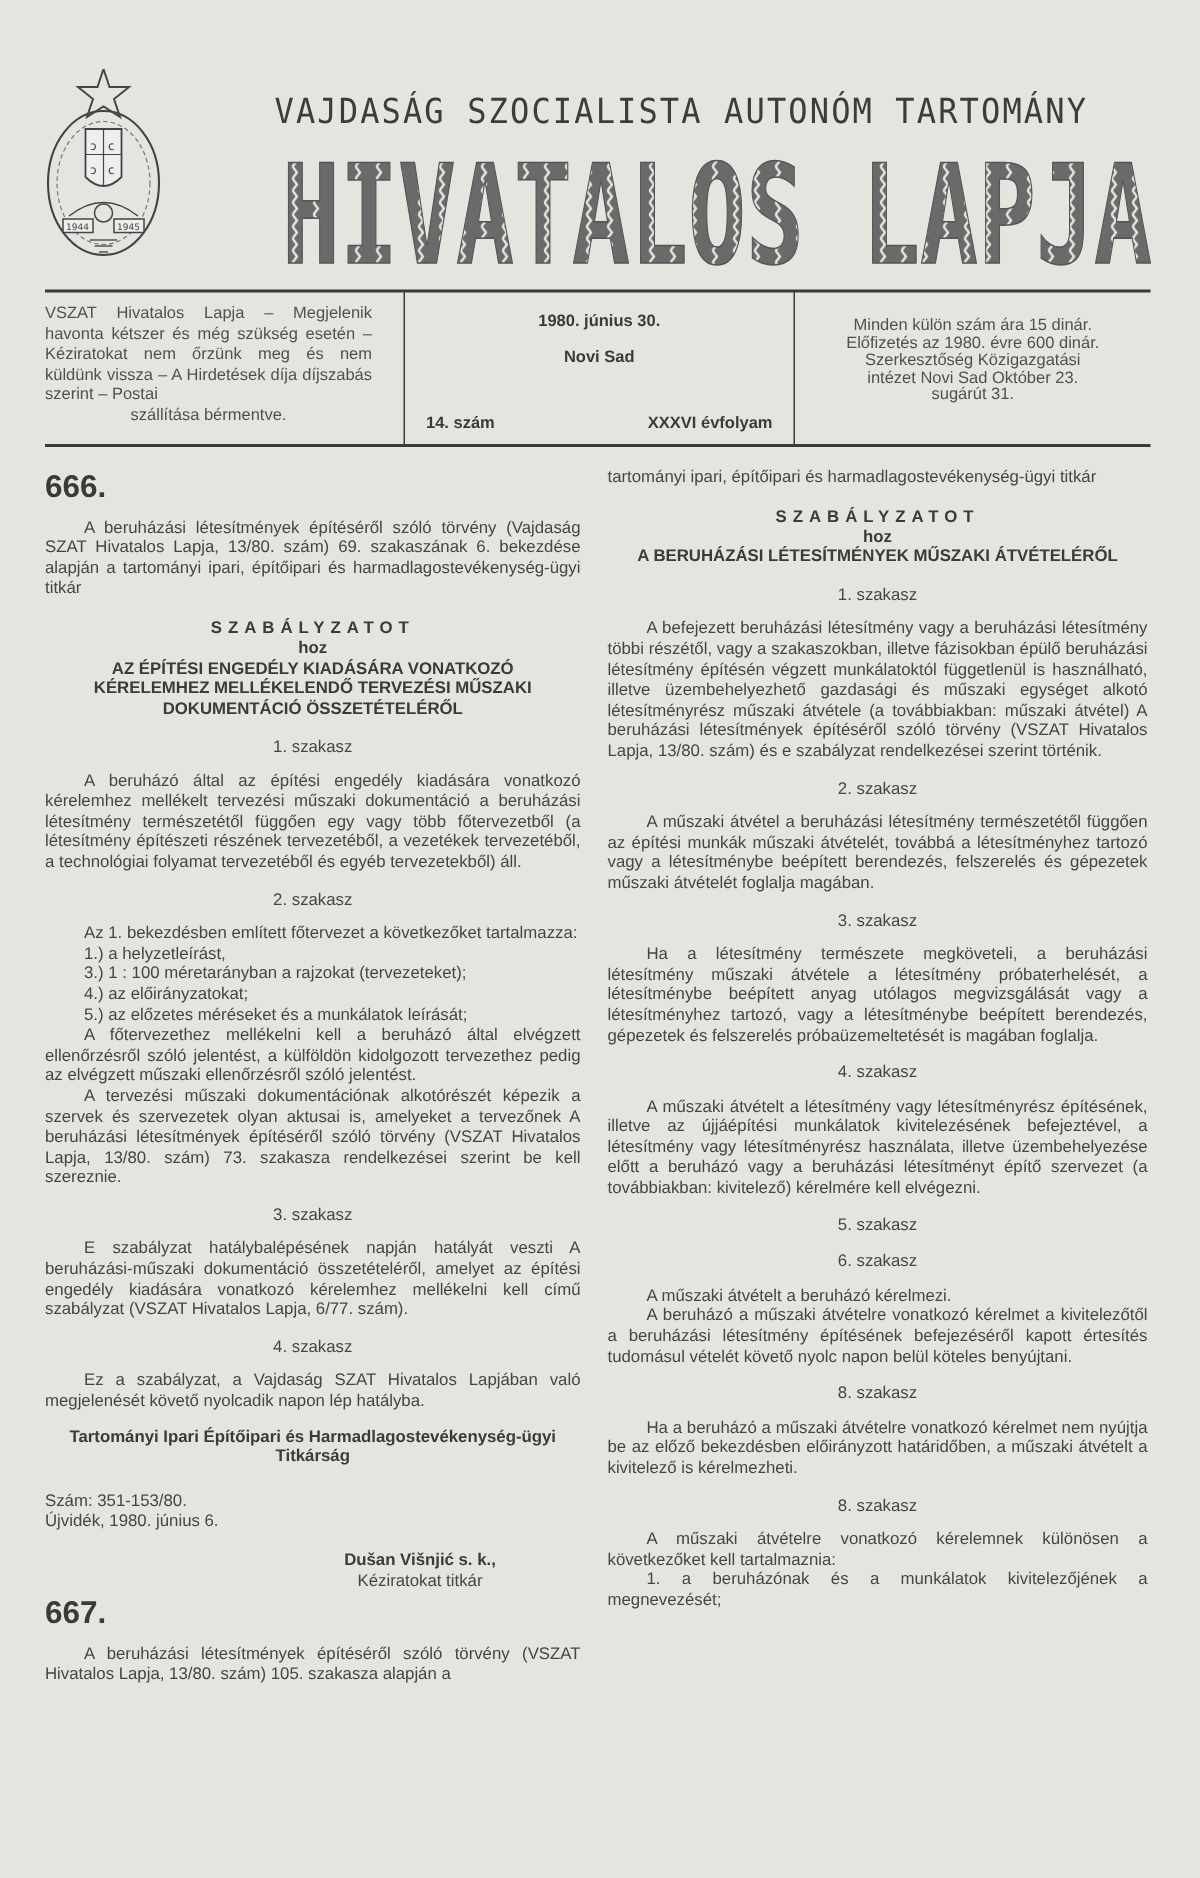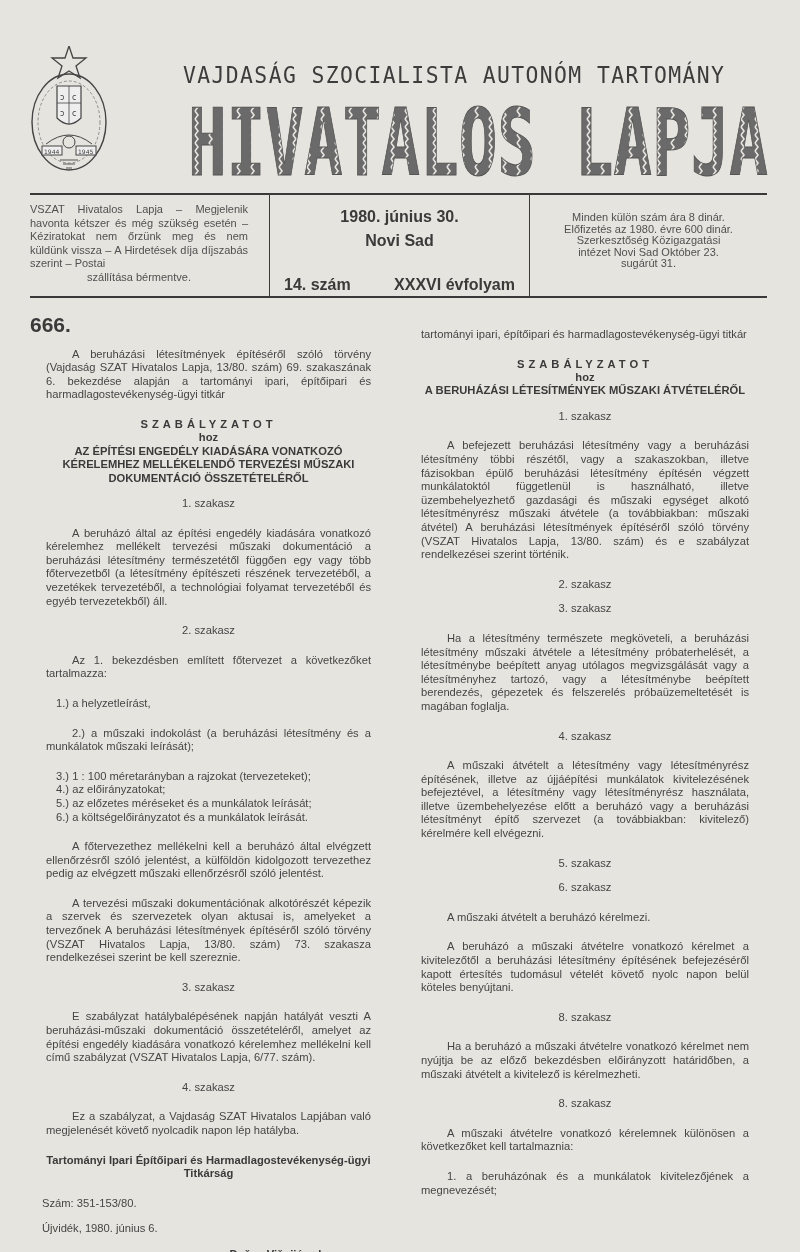--- a/index.html
+++ b/index.html
@@ -25,43 +25,43 @@
   
   .rule { position:absolute; left:30px; width:737px; height:2px; background:#3a3a3a; }
   .rule.top { top:193px; }
   .rule.bottom { top:296px; }
   .vrule { position:absolute; top:194px; width:1px; height:102px; background:#3a3a3a; }
   .info-left {
     position:absolute; left:30px; top:203px; width:218px;
     font-size:11px; line-height:13.6px; text-align:justify; color:#505050;
   }
   .info-left .last { text-align:center; display:block; }
-  .info-mid { position:absolute; left:270px; top:194px; width:259px; height:102px; font-size:16px; color:#3a3a3a; }
+  .info-mid { position:absolute; left:270px; top:194px; width:259px; height:102px; font-size:11px; color:#3a3a3a; }
   .info-mid .date { position:absolute; top:14px; width:100%; text-align:center; font-weight:bold; }
   .info-mid .city { position:absolute; top:38px; width:100%; text-align:center; font-weight:bold; }
   .info-mid .issue { position:absolute; left:14px; top:82px; font-weight:bold; }
   .info-mid .volume { position:absolute; right:14px; top:82px; font-weight:bold; }
   .info-right {
     position:absolute; left:530px; top:212px; width:237px;
     font-size:11px; line-height:11.6px; text-align:center; color:#505050;
   }
 
   
   .col { position:absolute; top:312px; font-size:11.2px; line-height:13.6px; color:#454545; }
   .col.left { left:30px; width:357px; }
   .col.right { left:405px; width:360px; }
   .num { font-size:21px; font-weight:bold; color:#3a3a3a; margin:6px 0 14px 0; font-family:"Liberation Sans", sans-serif; }
-  .p { text-align:justify; text-indent:26px; margin:16px; }
+  .p { text-align:justify; text-indent:26px; margin:0; }
   .p.noind { text-indent:0; }
   .li { padding-left:26px; margin:0; }
   .sect { text-align:center; margin:11px 0 9px 0; }
   .title-block { text-align:center; font-weight:bold; color:#3a3a3a; margin:13px 0 12px 0; line-height:13.4px; }
   .title-block .spaced { letter-spacing:4px; }
   .sig-org { text-align:center; font-weight:bold; color:#3a3a3a; margin:10px 0 16px 0; }
-  .reg { margin:12px; }
+  .reg { margin:0; }
   .sign { margin:12px 0 0 190px; text-align:center; width:120px; }
   .sign .name { font-weight:bold; color:#3a3a3a; }
 </style>
 </head>
 <body>
 
 <div class="page">
 
   <div class="emblem">
     <svg viewBox="0 0 78 132" width="78" height="132">
@@ -110,21 +110,21 @@
   </div>
 
   <div class="info-mid">
     <div class="date">1980. június 30.</div>
     <div class="city">Novi Sad</div>
     <div class="issue">14. szám</div>
     <div class="volume">XXXVI évfolyam</div>
   </div>
 
   <div class="info-right">
-    <div>Minden külön szám ára 8 dinár.</div>
+    <div>Minden külön szám ára 15 dinár.</div>
     <div>Előfizetés az 1980. évre 600 dinár.</div>
     <div>Szerkesztőség Közigazgatási</div>
     <div>intézet Novi Sad Október 23.</div>
     <div>sugárút 31.</div>
   </div>
 
   <div class="col left">
     <div class="num">666.</div>
     <p class="p">A beruházási létesítmények építéséről szóló törvény (Vajdaság SZAT Hivatalos Lapja, 13/80. szám) 69. szakaszának 6. bekezdése alapján a tartományi ipari, építőipari és harmadlagostevékenység-ügyi titkár</p>
 
@@ -135,25 +135,23 @@
       <div>KÉRELEMHEZ MELLÉKELENDŐ TERVEZÉSI MŰSZAKI</div>
       <div>DOKUMENTÁCIÓ ÖSSZETÉTELÉRŐL</div>
     </div>
 
     <div class="sect">1. szakasz</div>
     <p class="p">A beruházó által az építési engedély kiadására vonatkozó kérelemhez mellékelt tervezési műszaki dokumentáció a beruházási létesítmény természetétől függően egy vagy több főtervezetből (a létesítmény építészeti részének tervezetéből, a vezetékek tervezetéből, a technológiai folyamat tervezetéből és egyéb tervezetekből) áll.</p>
 
     <div class="sect">2. szakasz</div>
     <p class="p">Az 1. bekezdésben említett főtervezet a következőket tartalmazza:</p>
     <p class="li">1.) a helyzetleírást,</p>
-    <p class="p">2.) a műszaki indokolást (a beruházási létesítmény és a munkálatok műszaki leírását);</p>
     <p class="li">3.) 1 : 100 méretarányban a rajzokat (tervezeteket);</p>
     <p class="li">4.) az előirányzatokat;</p>
     <p class="li">5.) az előzetes méréseket és a munkálatok leírását;</p>
-    <p class="li">6.) a költségelőirányzatot és a munkálatok leírását.</p>
     <p class="p">A főtervezethez mellékelni kell a beruházó által elvégzett ellenőrzésről szóló jelentést, a külföldön kidolgozott tervezethez pedig az elvégzett műszaki ellenőrzésről szóló jelentést.</p>
     <p class="p">A tervezési műszaki dokumentációnak alkotórészét képezik a szervek és szervezetek olyan aktusai is, amelyeket a tervezőnek A beruházási létesítmények építéséről szóló törvény (VSZAT Hivatalos Lapja, 13/80. szám) 73. szakasza rendelkezései szerint be kell szereznie.</p>
 
     <div class="sect">3. szakasz</div>
     <p class="p">E szabályzat hatálybalépésének napján hatályát veszti A beruházási-műszaki dokumentáció összetételéről, amelyet az építési engedély kiadására vonatkozó kérelemhez mellékelni kell című szabályzat (VSZAT Hivatalos Lapja, 6/77. szám).</p>
 
     <div class="sect">4. szakasz</div>
     <p class="p">Ez a szabályzat, a Vajdaság SZAT Hivatalos Lapjában való megjelenését követő nyolcadik napon lép hatályba.</p>
 
     <div class="sig-org">Tartományi Ipari Építőipari és Harmadlagostevékenység-ügyi Titkárság</div>
@@ -175,20 +173,21 @@
     <div class="title-block">
       <div class="spaced">SZABÁLYZATOT</div>
       <div>hoz</div>
       <div>A BERUHÁZÁSI LÉTESÍTMÉNYEK MŰSZAKI ÁTVÉTELÉRŐL</div>
     </div>
 
     <div class="sect">1. szakasz</div>
     <p class="p">A befejezett beruházási létesítmény vagy a beruházási létesítmény többi részétől, vagy a szakaszokban, illetve fázisokban épülő beruházási létesítmény építésén végzett munkálatoktól függetlenül is használható, illetve üzembehelyezhető gazdasági és műszaki egységet alkotó létesítményrész műszaki átvétele (a továbbiakban: műszaki átvétel) A beruházási létesítmények építéséről szóló törvény (VSZAT Hivatalos Lapja, 13/80. szám) és e szabályzat rendelkezései szerint történik.</p>
 
     <div class="sect">2. szakasz</div>
+    <p class="p">A műszaki átvétel a beruházási létesítmény természetétől függően az építési munkák műszaki átvételét, továbbá a létesítményhez tartozó vagy a létesítménybe beépített berendezés, felszerelés és gépezetek műszaki átvételét foglalja magában.</p>
 
     <div class="sect">3. szakasz</div>
     <p class="p">Ha a létesítmény természete megköveteli, a beruházási létesítmény műszaki átvétele a létesítmény próbaterhelését, a létesítménybe beépített anyag utólagos megvizsgálását vagy a létesítményhez tartozó, vagy a létesítménybe beépített berendezés, gépezetek és felszerelés próbaüzemeltetését is magában foglalja.</p>
 
     <div class="sect">4. szakasz</div>
     <p class="p">A műszaki átvételt a létesítmény vagy létesítményrész építésének, illetve az újjáépítési munkálatok kivitelezésének befejeztével, a létesítmény vagy létesítményrész használata, illetve üzembehelyezése előtt a beruházó vagy a beruházási létesítményt építő szervezet (a továbbiakban: kivitelező) kérelmére kell elvégezni.</p>
 
     <div class="sect">5. szakasz</div>
 
     <div class="sect">6. szakasz</div>

